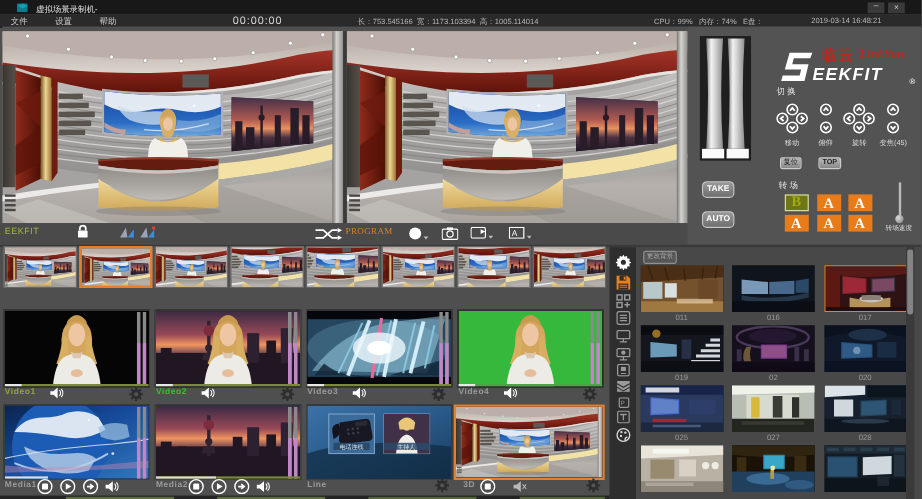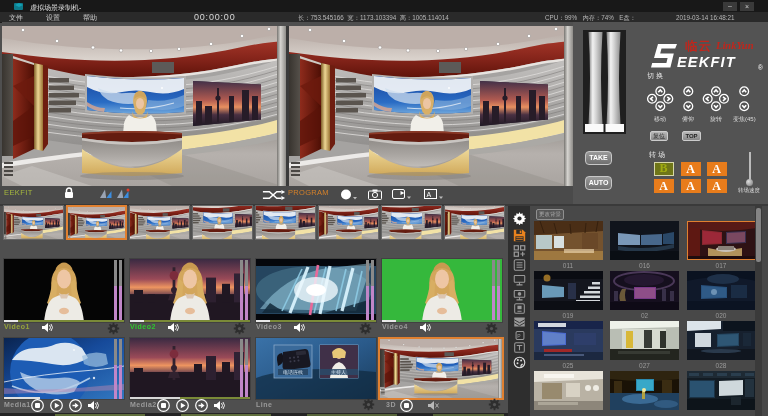--- a/index.html
+++ b/index.html
@@ -305,21 +305,21 @@
       <path d="M1,10 L6,1.5 L7.2,10Z" fill="#9aa4b4"></path>
       <path d="M7.4,10 L12.5,3 L12.5,10Z" fill="#3c8de0"></path>
       <circle cx="12" cy="2" r="1.5" fill="#e33c2c"></circle>
     </svg>
   <svg class="abs" style="left:262px;top:2.5px" width="24" height="12" viewBox="0 0 26 13">
     <path d="M1,3 h7 l8,7 h5" stroke="#fff" stroke-width="1.6" fill="none"></path>
     <path d="M1,10 h7 l8,-7 h5" stroke="#fff" stroke-width="1.6" fill="none"></path>
     <path d="M21,1 l4,2.2 l-4,2.2Z" fill="#fff"></path>
     <path d="M21,7.6 l4,2.2 l-4,2.2Z" fill="#fff"></path>
   </svg>
-  <div class="abs" style="left:288px;top:1.5px;font-size:7.5px;color:#d4802a;letter-spacing:0.3px;">PROGRAM</div>
+  <div class="abs" style="left:288px;top:1.5px;font-size:7.5px;color:#d4802a;letter-spacing:0.3px;font-family:Liberation Serif, serif;">PROGRAM</div>
   <circle>
   <svg class="abs" style="left:340px;top:2.5px" width="18" height="12">
         <circle cx="6" cy="5.5" r="5" fill="#fff"></circle>
         <path d="M13,8 l4,0 l-2,2.5Z" fill="#bbb"></path>
       </svg>
   <svg class="abs" style="left:368px;top:2.5px" width="14" height="11" viewBox="0 0 14 11">
         <rect x="0.5" y="2" width="13" height="8.5" rx="1" fill="none" stroke="#fff"></rect>
         <rect x="4.5" y="0.5" width="5" height="2" fill="#fff"></rect>
         <circle cx="7" cy="6" r="2.6" fill="none" stroke="#fff"></circle>
       </svg>

